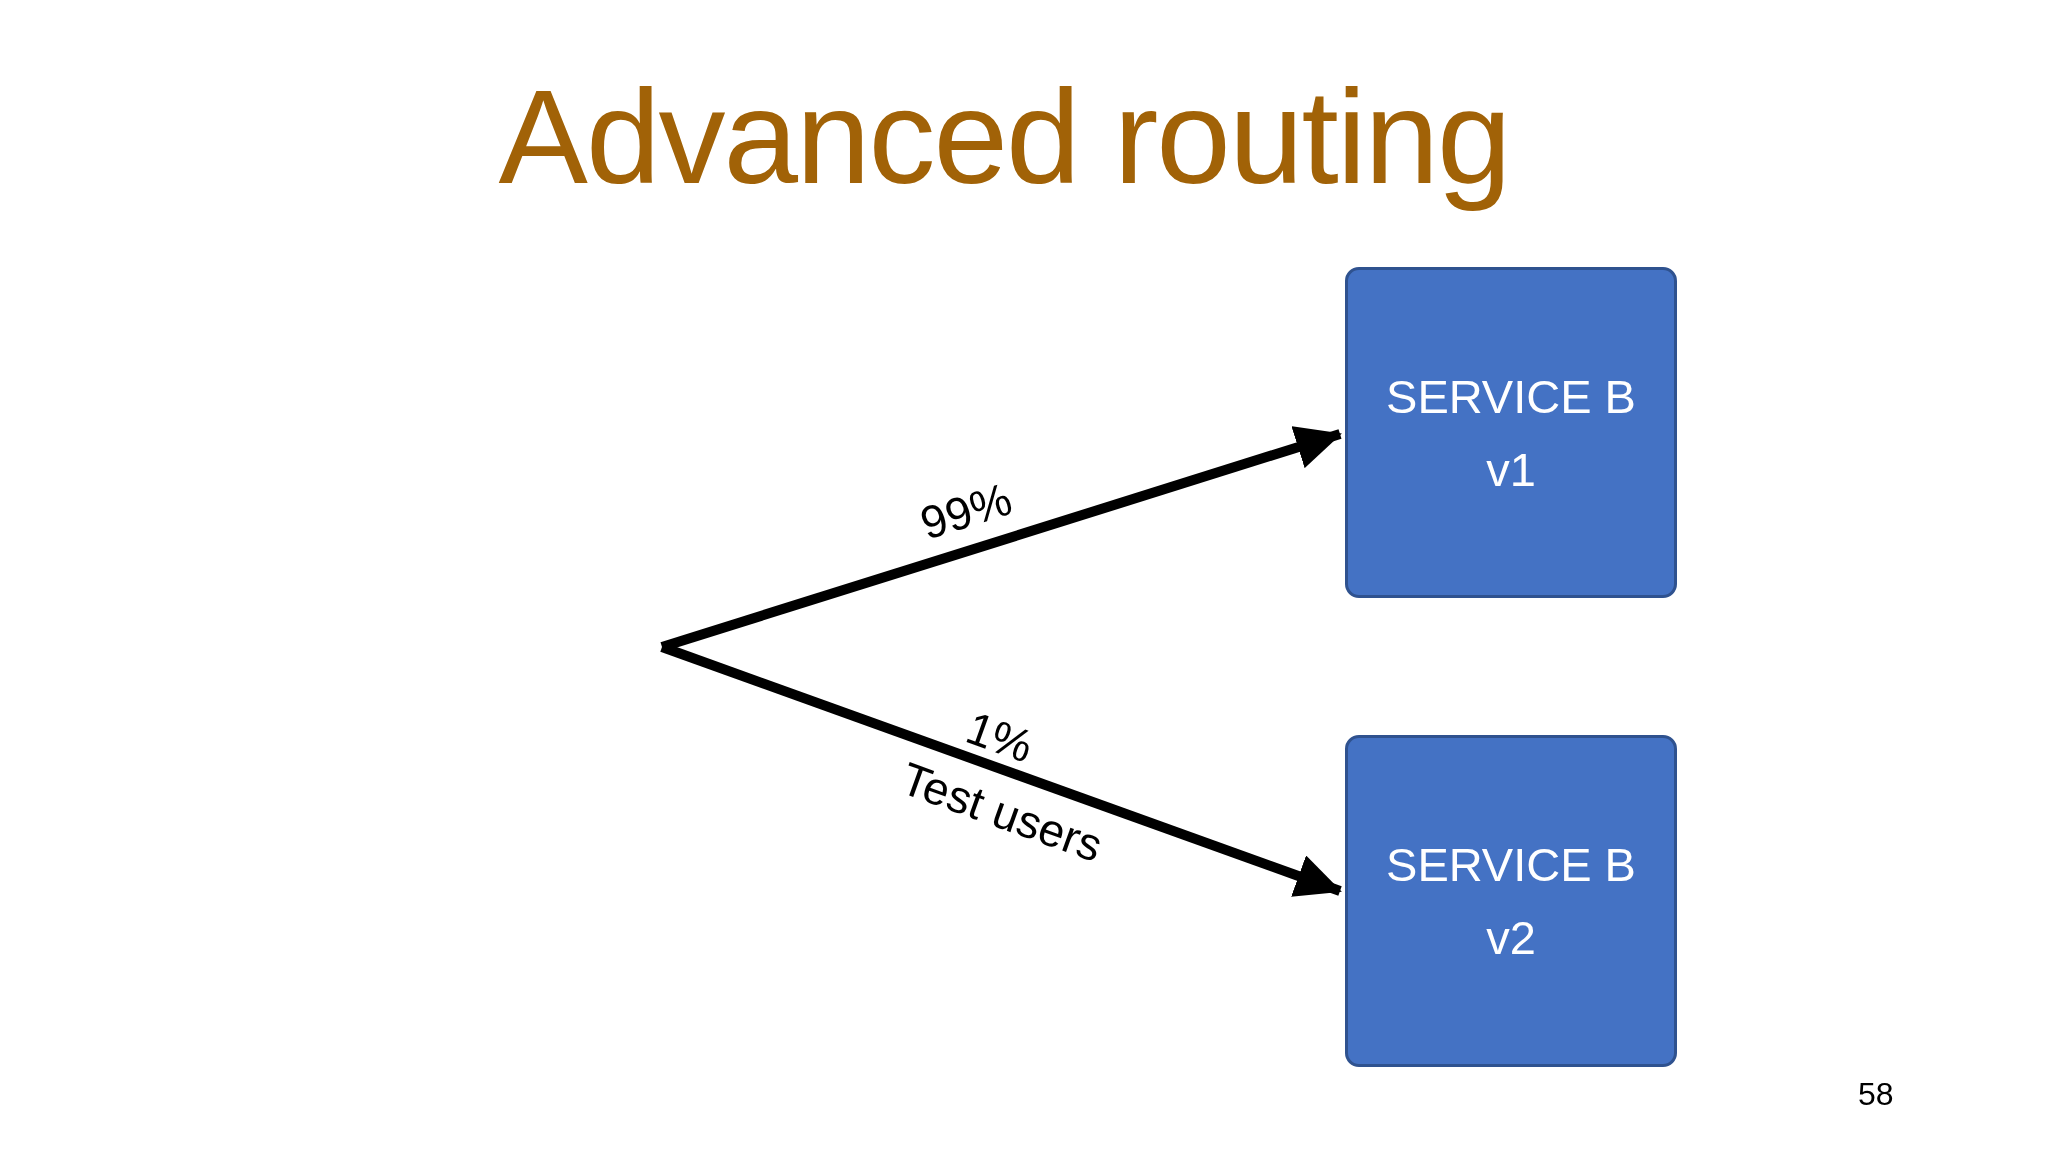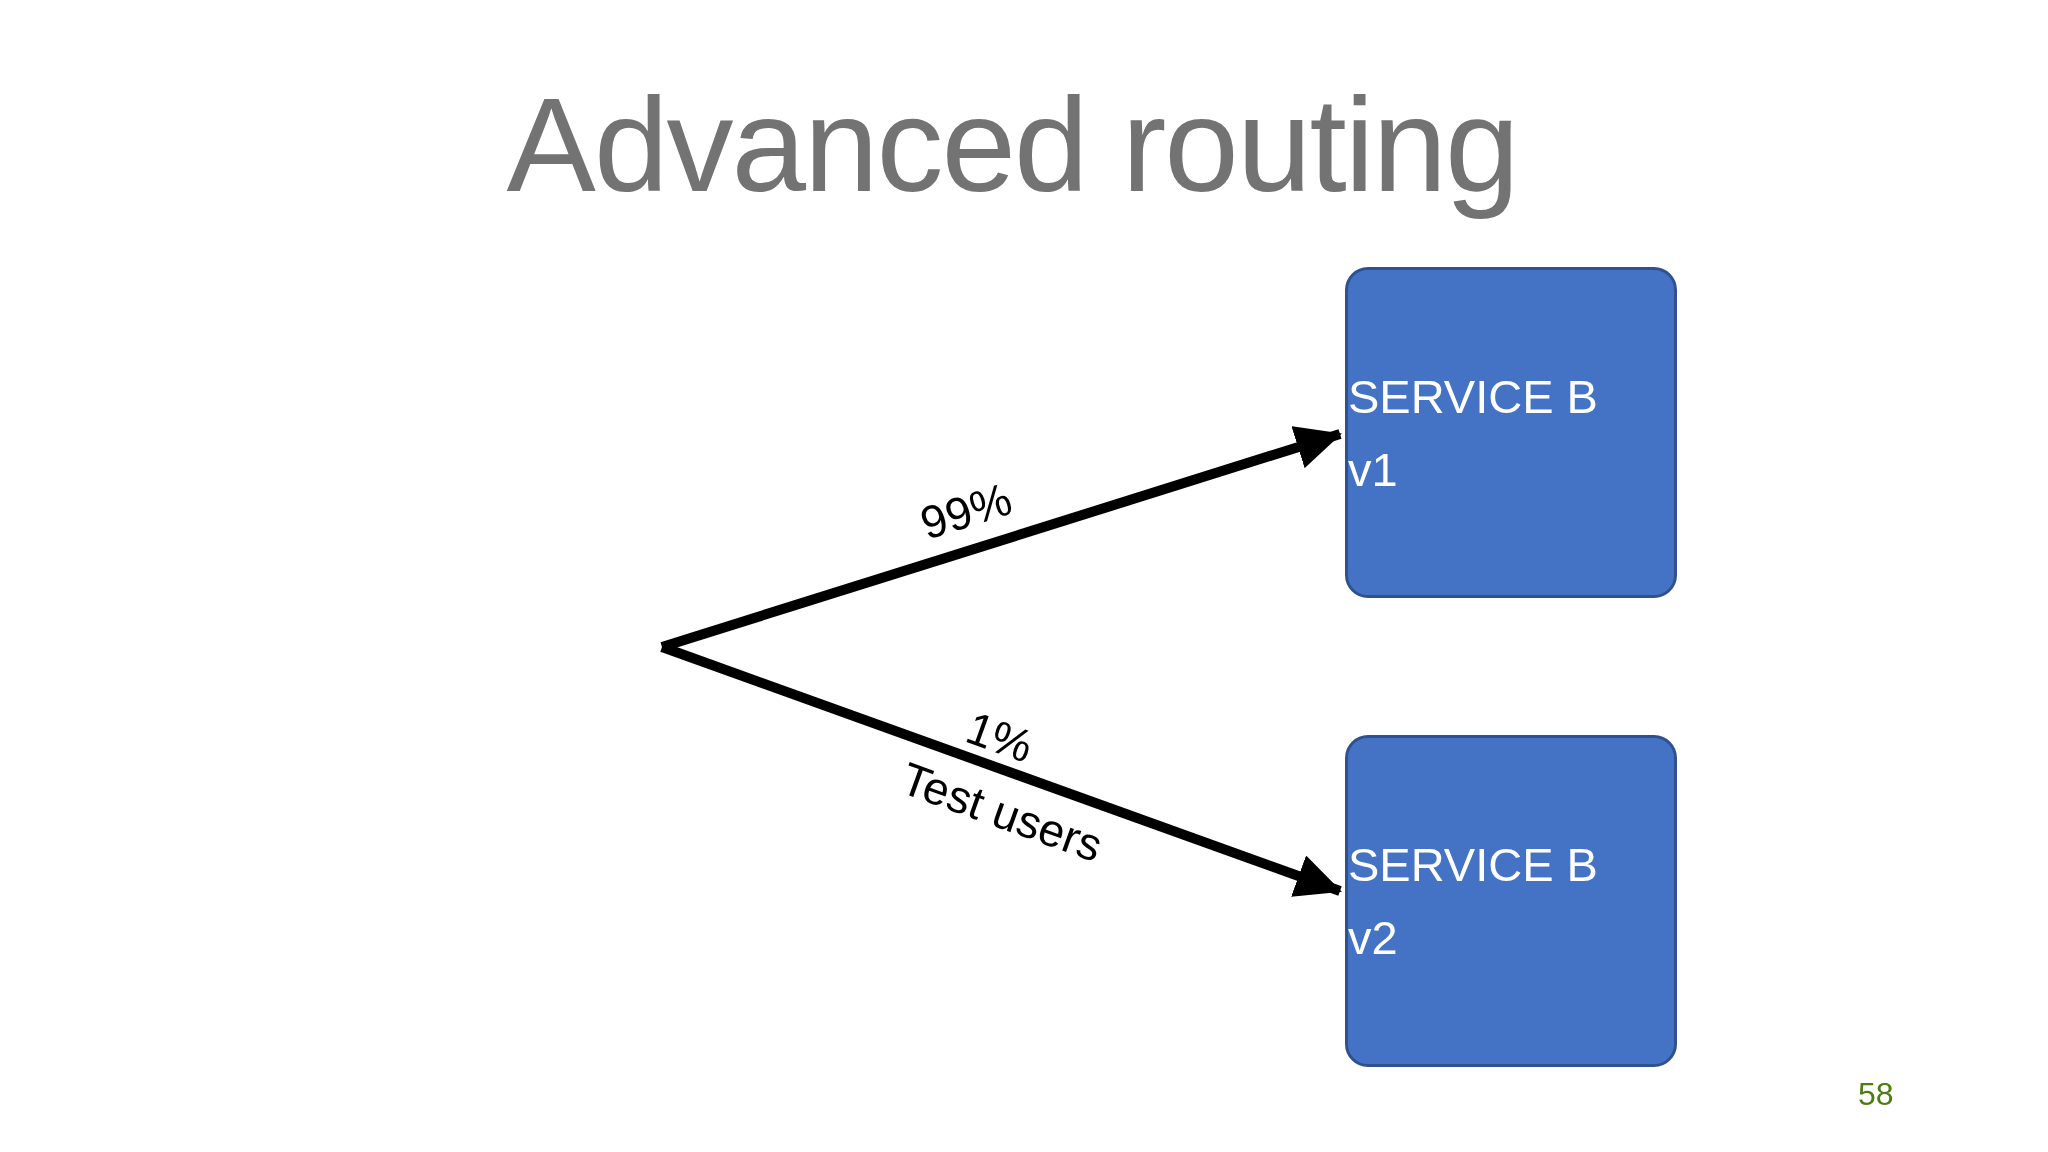--- a/index.html
+++ b/index.html
@@ -13,45 +13,45 @@
     height: 1152px;
     background: #ffffff;
     overflow: hidden;
     font-family: "Liberation Sans", sans-serif;
   }
   .slide-title {
     position: absolute;
     top: 70px;
     left: 0;
     width: 2008px; 
-    margin: 8px;
+    margin: 0;
     text-align: center;
     font-size: 134px;
     font-weight: 400;
     line-height: 1;
-    color: #737373;
+    color: #a16207;
     letter-spacing: -2px;
   }
   .edges-layer {
     position: absolute;
     left: 0;
     top: 0;
     width: 2048px;
     height: 1152px;
     pointer-events: none;
   }
   .node {
     position: absolute;
     box-sizing: border-box;
     background: #4472C4;
     border: 3px solid #2F528F;
-    border-radius: 23px;
+    border-radius: 14px;
     display: flex;
     flex-direction: column;
-    align-items: flex-start;
+    align-items: center;
     justify-content: center;
     color: #ffffff;
     font-size: 47px;
     line-height: 73px;
     text-align: center;
   }
   .node-a  { left: 328px;  top: 483px; width: 332px; height: 327px; }
   .node-b1 { left: 1345px; top: 267px; width: 332px; height: 331px; }
   .node-b2 { left: 1345px; top: 735px; width: 332px; height: 332px; }
   .edge-label {
@@ -62,21 +62,21 @@
     transform: translate(-50%, -50%) rotate(var(--rot));
   }
   .label-99   { left: 966px;  top: 511px; --rot: -17.4deg; }
   .label-1    { left: 1000px; top: 737px; --rot: 19.8deg; }
   .label-test { left: 1002px; top: 812px; --rot: 19.8deg; }
   .page-number {
     position: absolute;
     left: 1858px;
     top: 1076px;
     font-size: 32px;
-    color: #4d7c0f;
+    color: #000000;
   }
 </style>
 </head>
 <body>
 
 <div class="slide">
 
   <h1 class="slide-title">Advanced routing</h1>
 
   <svg class="edges-layer" viewBox="0 0 2048 1152" xmlns="http://www.w3.org/2000/svg">

